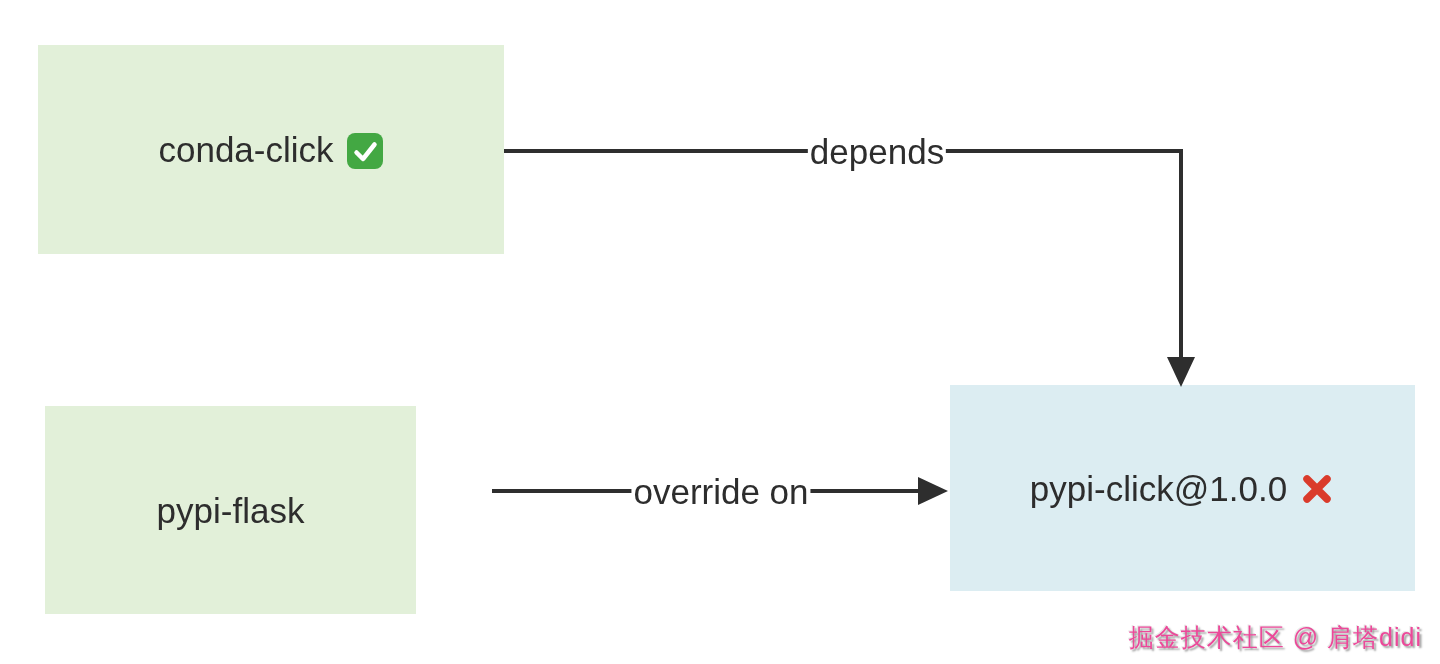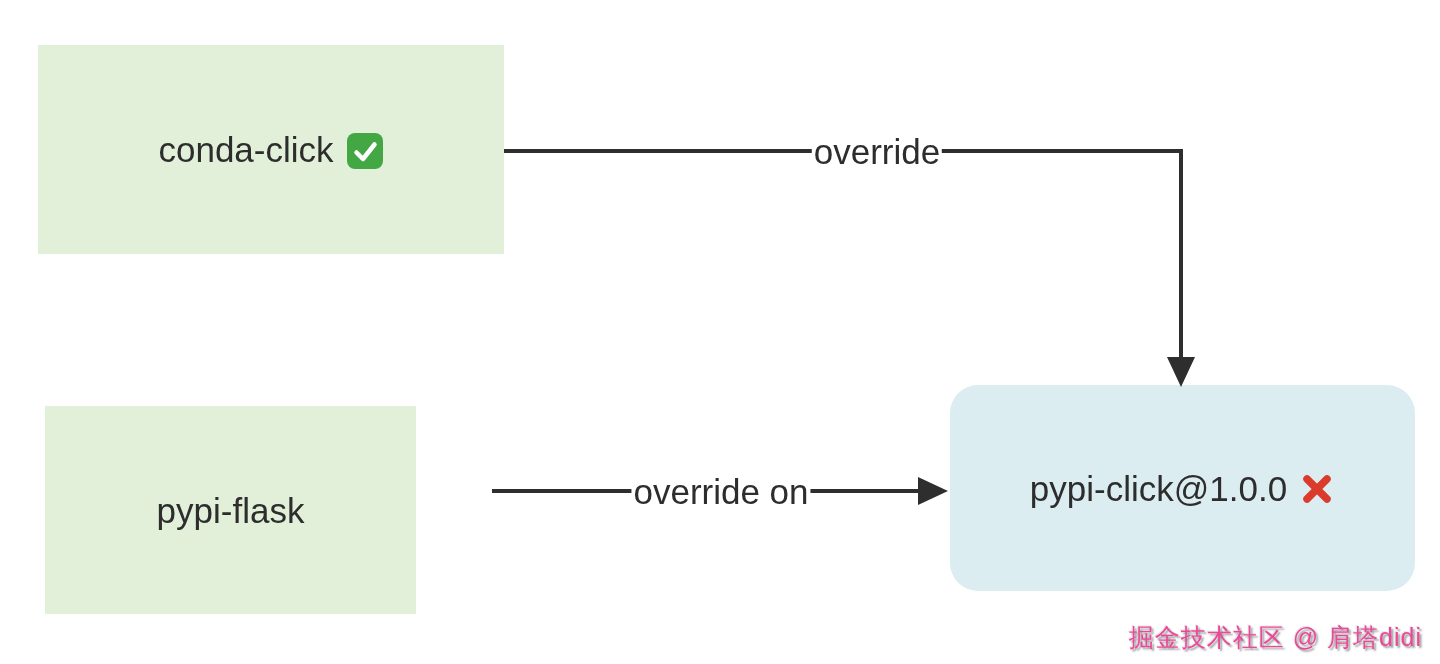--- a/index.html
+++ b/index.html
@@ -15,21 +15,21 @@
   body{background:#fff;font-family:"Liberation Sans","DejaVu Sans",sans-serif;}
   .canvas{
     position:relative;width:1440px;height:664px;
     background:var(--background);overflow:hidden;
   }
   .node{
     position:absolute;display:flex;align-items:center;justify-content:center;
     gap:12px;color:var(--node-text);font-size:35px;line-height:1;
   }
   .node-green{background:var(--node-green);}
-  .node-blue{background:var(--node-blue);border-radius:28px;}
+  .node-blue{background:var(--node-blue);}
   #node-conda-click{left:38px;top:45px;width:466px;height:209px;}
   #node-pypi-flask{left:45px;top:406px;width:371px;height:208px;align-items:center;}
   #node-pypi-click{left:950px;top:385px;width:465px;height:206px;}
   .node-label{white-space:nowrap;}
   .status-icon{display:inline-block;flex:0 0 auto;margin-top:2px;}
 
   .edge-line{position:absolute;background:var(--line);}
   #override-line-h{left:504px;top:149px;width:678px;height:4px;}
   #override-line-v{left:1179px;top:149px;width:4px;height:212px;}
   #depends-line-h{left:492px;top:489px;width:428px;height:4px;}
@@ -83,21 +83,21 @@
   <div class="node node-blue" id="node-pypi-click">
     <span class="node-label">pypi-click@1.0.0</span>
     <svg class="status-icon" width="36" height="36" viewBox="0 0 36 36" aria-hidden="true">
       <path d="M8 8 L28 28 M28 8 L8 28" fill="none" stroke="var(--cross-red)" stroke-width="7.5" stroke-linecap="round"></path>
     </svg>
   </div>
 
   <div class="edge-line" id="override-line-h"></div>
   <div class="edge-line" id="override-line-v"></div>
   <div class="arrowhead" id="override-arrowhead"></div>
-  <div class="edge-label" id="override-label">override</div>
+  <div class="edge-label" id="override-label">depends</div>
 
   <div class="edge-line" id="depends-line-h"></div>
   <div class="arrowhead" id="depends-arrowhead"></div>
   <div class="edge-label" id="depends-label">override on</div>
 
   <div class="watermark">掘金技术社区 @ 肩塔didi</div>
 
 </div>
 
 </body></html>

